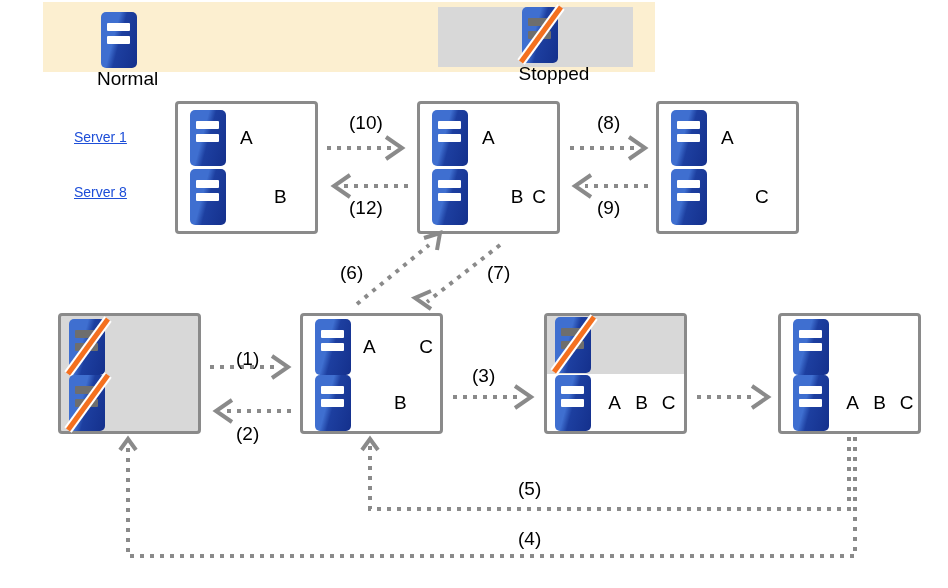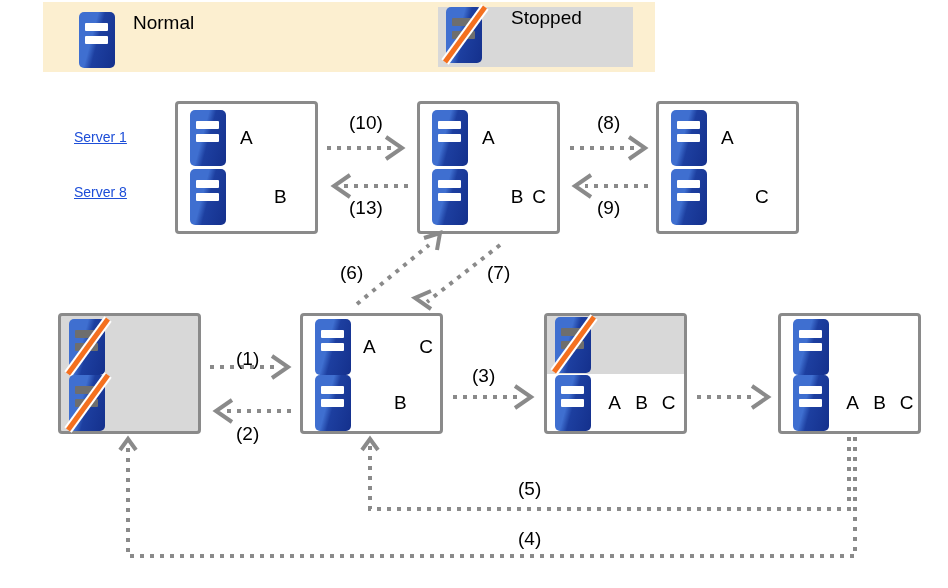--- a/index.html
+++ b/index.html
@@ -12,21 +12,21 @@
     overflow:hidden;
     color:#000;
   }
   #canvas{position:absolute;left:0;top:0;width:948px;height:588px;}
 
   
   .legend-band{
     position:absolute;left:43px;top:2px;width:612px;height:70px;
     background:#fcefd0;
   }
-  .legend-item{position:absolute;display:flex;align-items:flex-start;}
+  .legend-item{position:absolute;display:flex;align-items:center;flex-direction:column;}
   .legend-item.normal{left:36px;top:10px;}
   .legend-item.stopped{left:395px;top:5px;width:195px;height:60px;
     background:#d8d8d8;padding-left:8px;box-sizing:border-box;}
   .legend-label{font-size:19px;color:#000;margin-left:18px;white-space:nowrap;}
   .legend-item.stopped .legend-label{margin-left:29px;}
 
   
   .srv{position:relative;display:inline-block;width:36px;height:56px;flex:0 0 auto;}
   .srv .body{
     position:absolute;left:0;top:0;width:36px;height:56px;border-radius:5px;
@@ -308,21 +308,21 @@
       <polyline points="515,386 531,397 515,408"></polyline>
       <polyline points="752,386 768,397 752,408"></polyline>
       <polyline points="424,238 440,233 437,250"></polyline>
       <polyline points="431,291 415,298 431,309"></polyline>
       <polyline points="362,450 370,439 378,450"></polyline>
       <polyline points="120,450 128,439 136,450"></polyline>
     </g>
   </svg>
 
   <div class="step" style="left:349px;top:112px;">(10)</div>
-  <div class="step" style="left:349px;top:197px;">(13)</div>
+  <div class="step" style="left:349px;top:197px;">(12)</div>
   <div class="step" style="left:597px;top:112px;">(8)</div>
   <div class="step" style="left:597px;top:197px;">(9)</div>
   <div class="step" style="left:236px;top:348px;">(1)</div>
   <div class="step" style="left:236px;top:423px;">(2)</div>
   <div class="step" style="left:472px;top:365px;">(3)</div>
   <div class="step" style="left:340px;top:262px;">(6)</div>
   <div class="step" style="left:487px;top:262px;">(7)</div>
   <div class="step" style="left:518px;top:478px;">(5)</div>
   <div class="step" style="left:518px;top:528px;">(4)</div>
 

